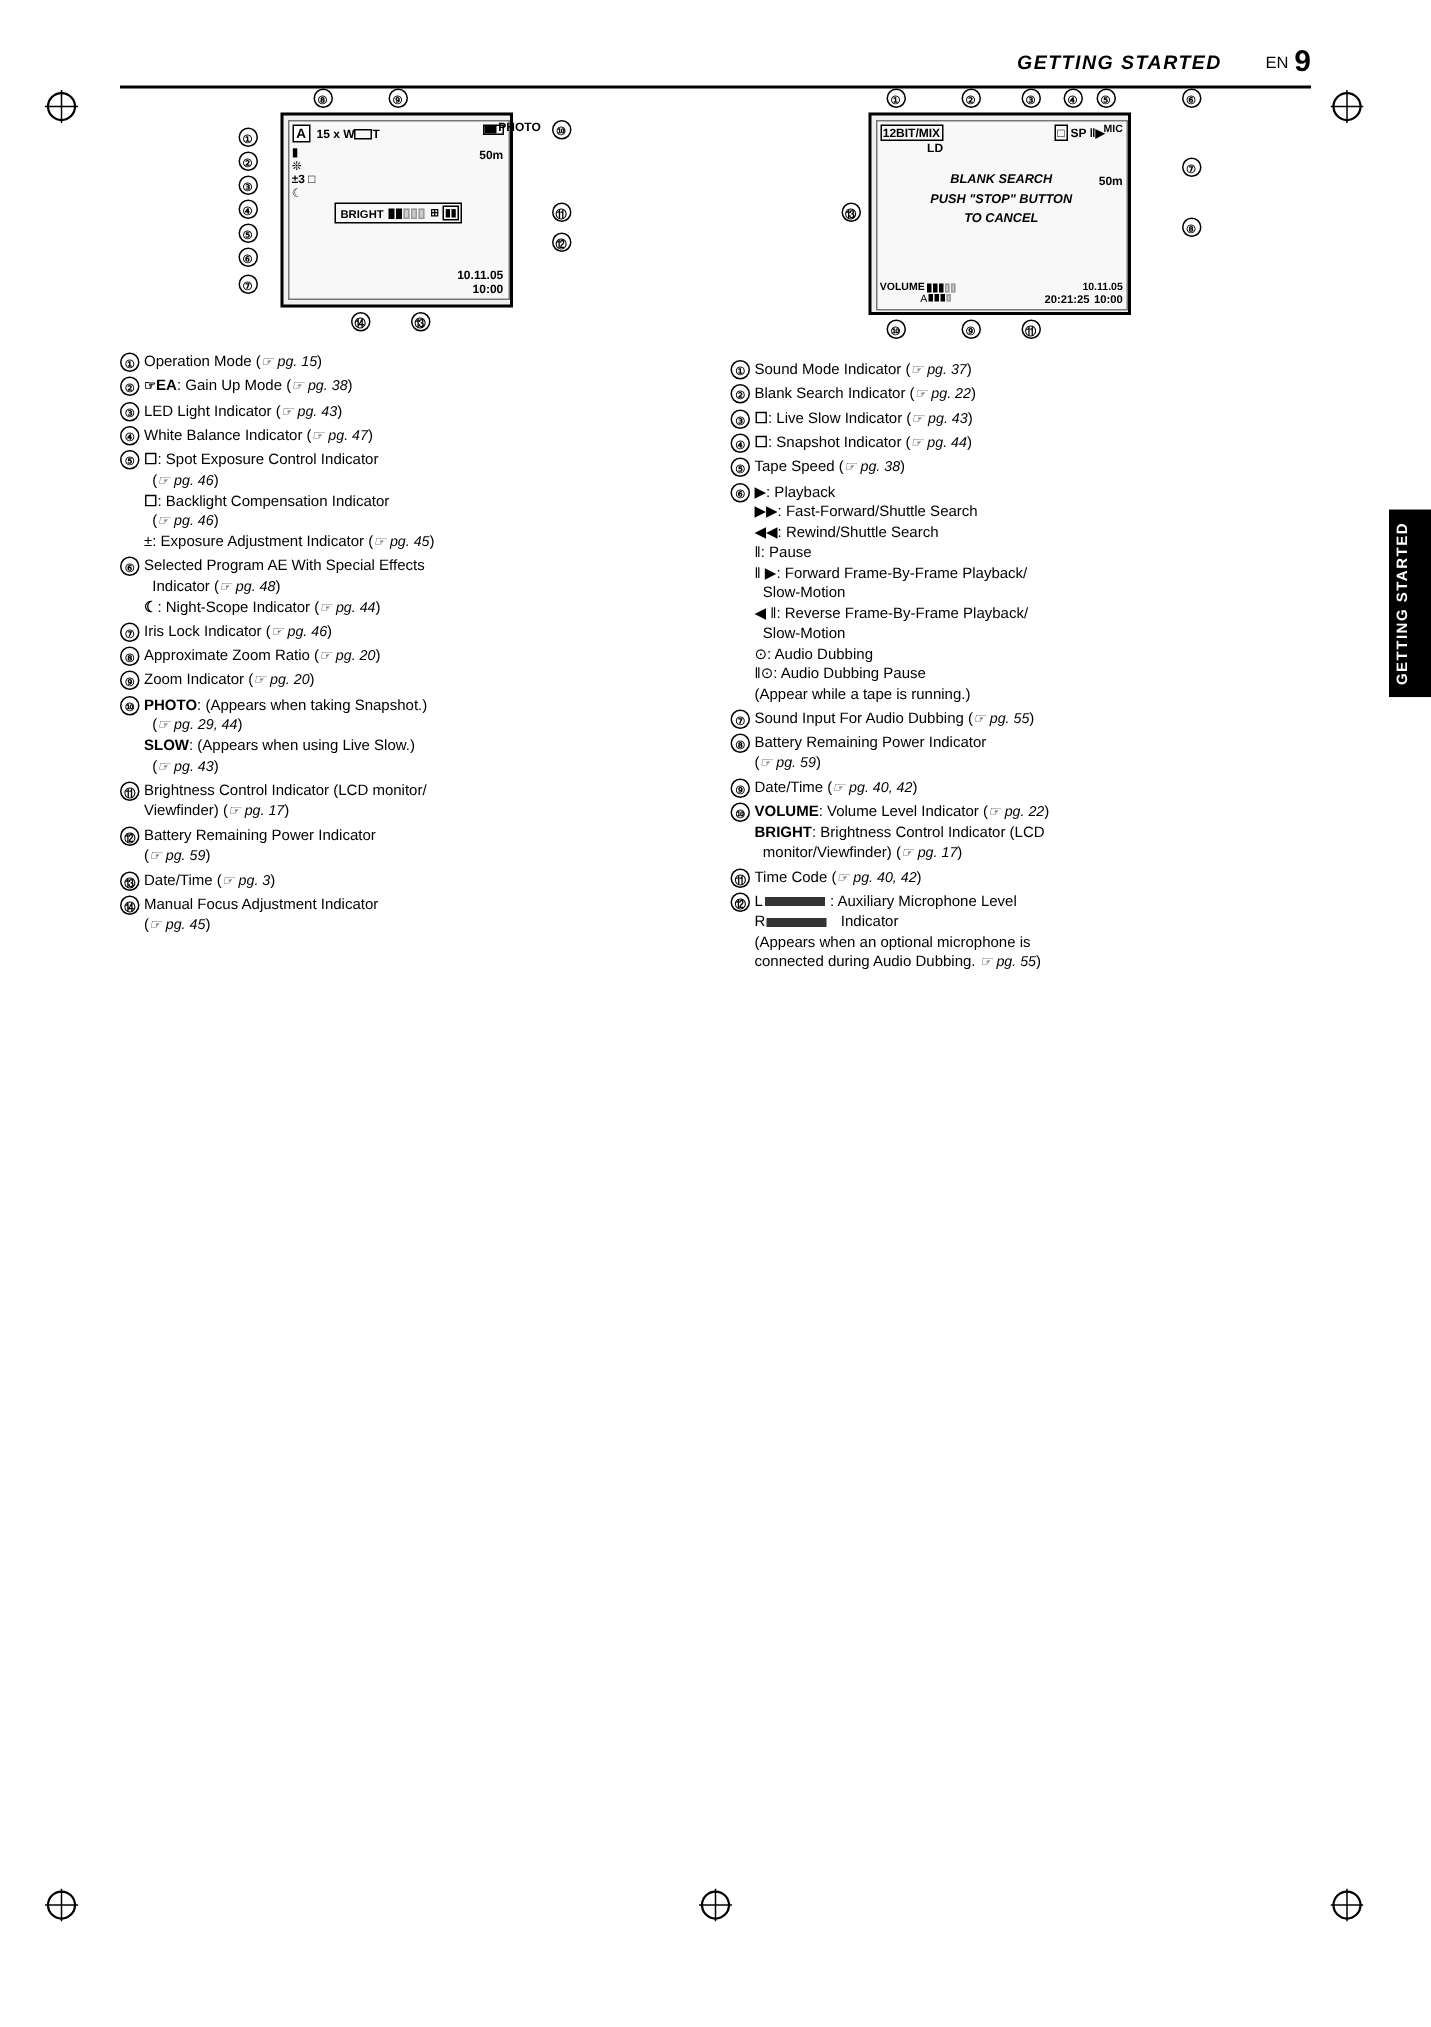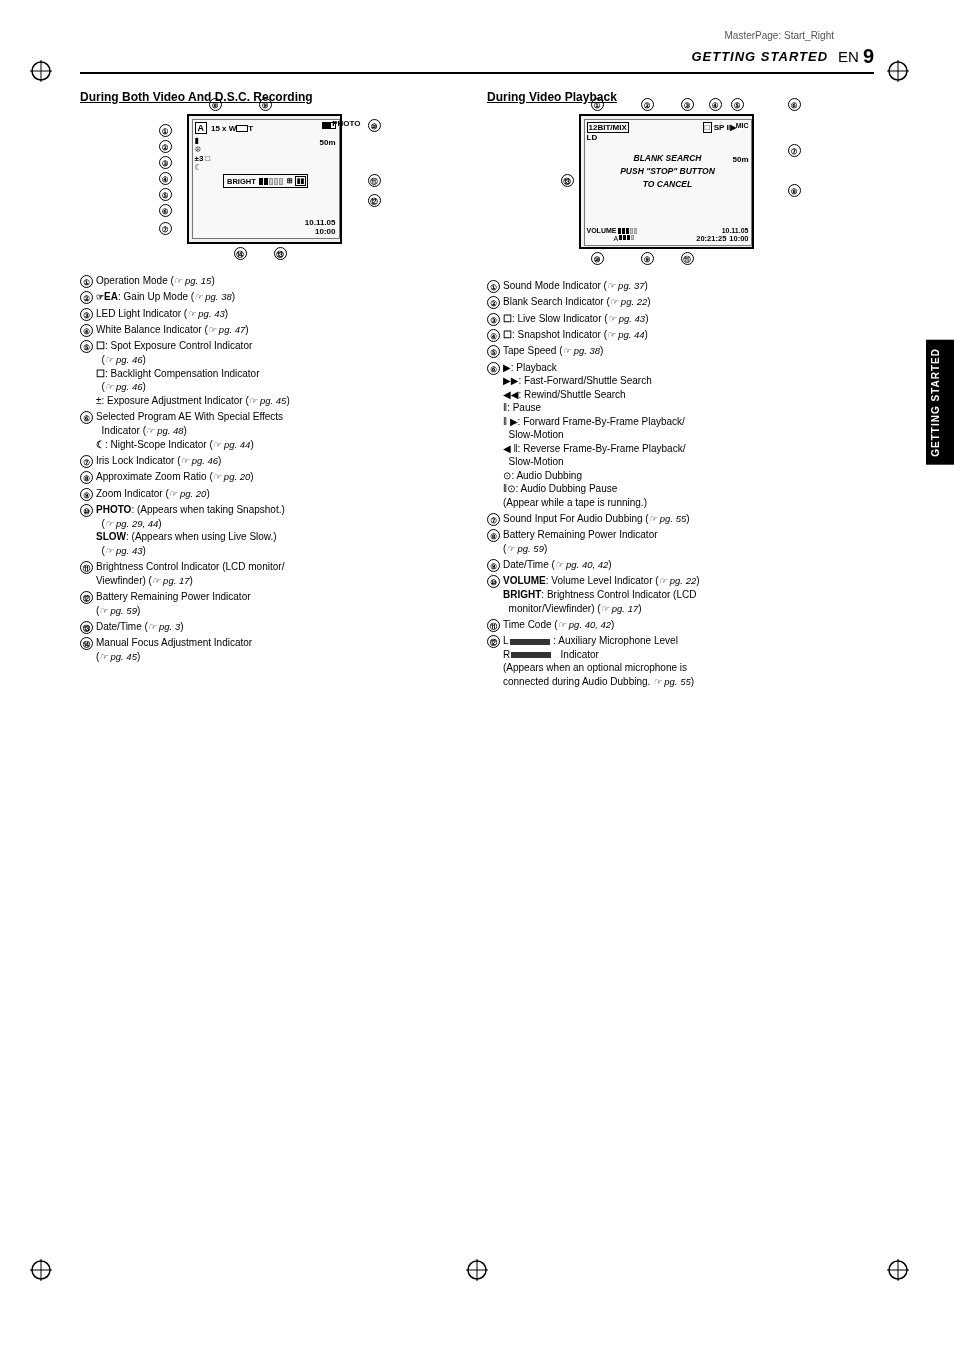--- a/index.html
+++ b/index.html
@@ -50,22 +50,23 @@
       margin-bottom: 16px;
     }
     .page-header-title {
       font-style: italic;
       font-weight: bold;
       font-size: 13px;
       letter-spacing: 1px;
       margin-right: 10px;
     }
     .page-header-lang {
-      font-size: 15px;
+      font-size: 11px;
       margin-right: 4px;
+      margin-left: 19px;
     }
     .page-header-num {
       font-size: 20px;
       font-weight: bold;
     }
 
     
     .side-tab {
       position: absolute;
       right: 0;
@@ -219,37 +220,33 @@
   <div class="page-corner" style="bottom:70px;left:50%;transform:translateX(-50%);">
     <svg width="22" height="22">
         <circle cx="11" cy="11" r="9" stroke="#000" stroke-width="1.5" fill="none"></circle>
         <line x1="11" y1="0" x2="11" y2="22" stroke="#000" stroke-width="1"></line>
         <line x1="0" y1="11" x2="22" y2="11" stroke="#000" stroke-width="1"></line>
       </svg>
   </div>
 
   <div class="doc-content">
 
-    <div class="top-meta">
-      <span>MasterPage: Start_Right</span>
-    </div>
 
 
     <div class="page-header">
       <span class="page-header-title">GETTING STARTED</span>
       <span class="page-header-lang">EN</span>
       <span class="page-header-num">9</span>
     </div>
 
     <div class="side-tab">GETTING STARTED</div>
 
     <div class="main-columns">
 
       <div class="left-column">
-        <div class="section-title">During Both Video And D.S.C. Recording</div>
 
         <div class="diagram-container" style="position:relative;width:230px;margin:0 auto 10px auto;">
 
           
           
           <span class="cn" style="position:absolute;left:0;top:10px;">①</span>
           <span class="cn" style="position:absolute;left:0;top:26px;">②</span>
           <span class="cn" style="position:absolute;left:0;top:42px;">③</span>
           <span class="cn" style="position:absolute;left:0;top:58px;">④</span>
           <span class="cn" style="position:absolute;left:0;top:74px;">⑤</span>
@@ -389,40 +386,39 @@
           </div>
           <div class="desc-item">
             <span class="desc-item-num"><span class="cn">⑭</span></span>
             <span class="desc-item-content">Manual Focus Adjustment Indicator<br>(<span class="pgref">☞ pg. 45</span>)</span>
           </div>
         </div>
 
       </div>
 
       <div class="right-column">
-        <div class="section-title">During Video Playback</div>
 
         <div class="diagram-container" style="position:relative;width:240px;margin:0 auto 10px auto;">
 
           
           <span class="cn" style="position:absolute;left:30px;top:-16px;">①</span>
           <span class="cn" style="position:absolute;left:80px;top:-16px;">②</span>
           <span class="cn" style="position:absolute;left:120px;top:-16px;">③</span>
           <span class="cn" style="position:absolute;left:148px;top:-16px;">④</span>
           <span class="cn" style="position:absolute;left:170px;top:-16px;">⑤</span>
           <span class="cn" style="position:absolute;right:0;top:-16px;">⑥</span>
 
           
           <div class="screen-box" style="width:175px;height:135px;margin-left:18px;margin-top:0;">
             <div class="screen-box-inner" style="min-height:127px;min-width:168px;font-size:8px;">
 
               <div style="display:flex;justify-content:space-between;align-items:flex-start;padding:2px 14px 0 2px;">
                 <div>
                   <div style="font-size:8px;font-weight:bold;border:1px solid #000;padding:0 1px;">12BIT/MIX</div>
-                  <div style="font-size:8px;font-weight:bold;">LD</div>
+                  <div style="font-size:8px;font-weight:bold;text-align:right;">LD</div>
                 </div>
                 <div style="display:flex;gap:2px;align-items:center;">
                   <span style="font-size:8px;border:1px solid #000;padding:0 1px;">□</span>
                   <span style="font-size:8px;font-weight:bold;">SP</span>
                   <span style="font-size:8px;font-weight:bold;">‖▶</span>
                 </div>
               </div>
 
               <div style="position:absolute;right:2px;top:2px;font-size:7px;font-weight:bold;">MIC</div>
 

